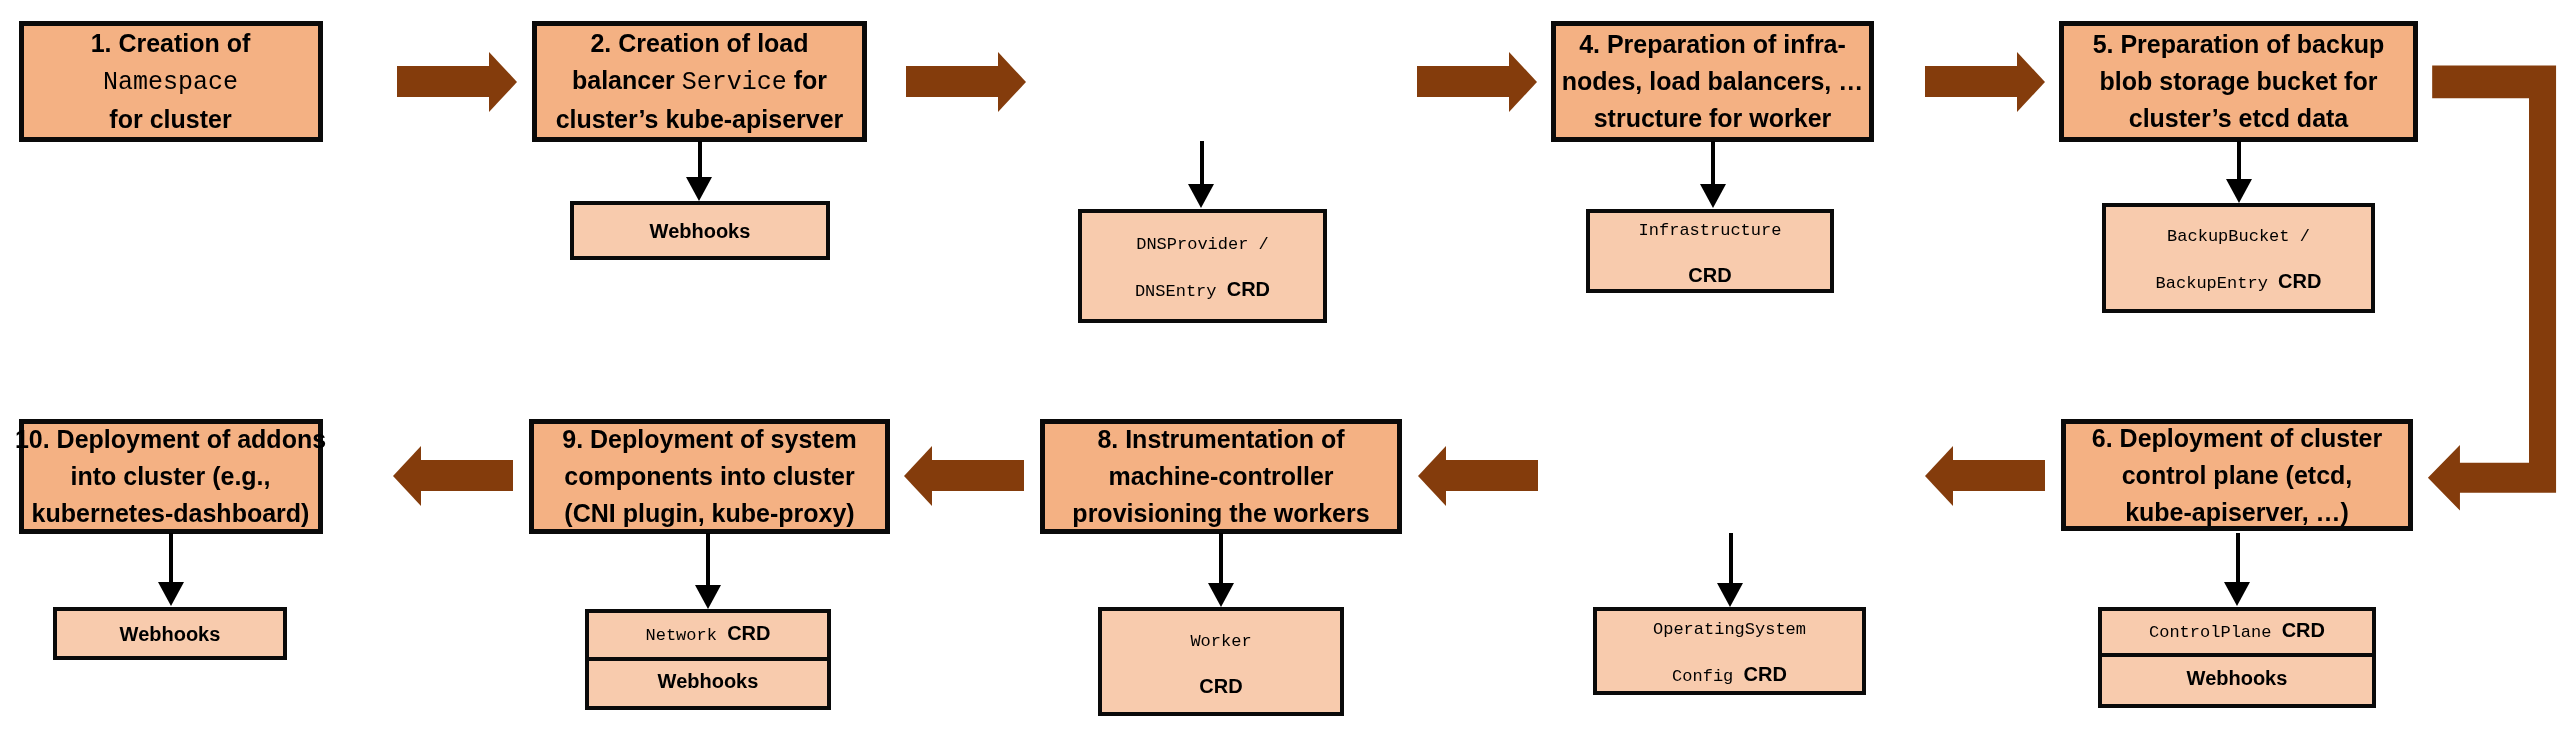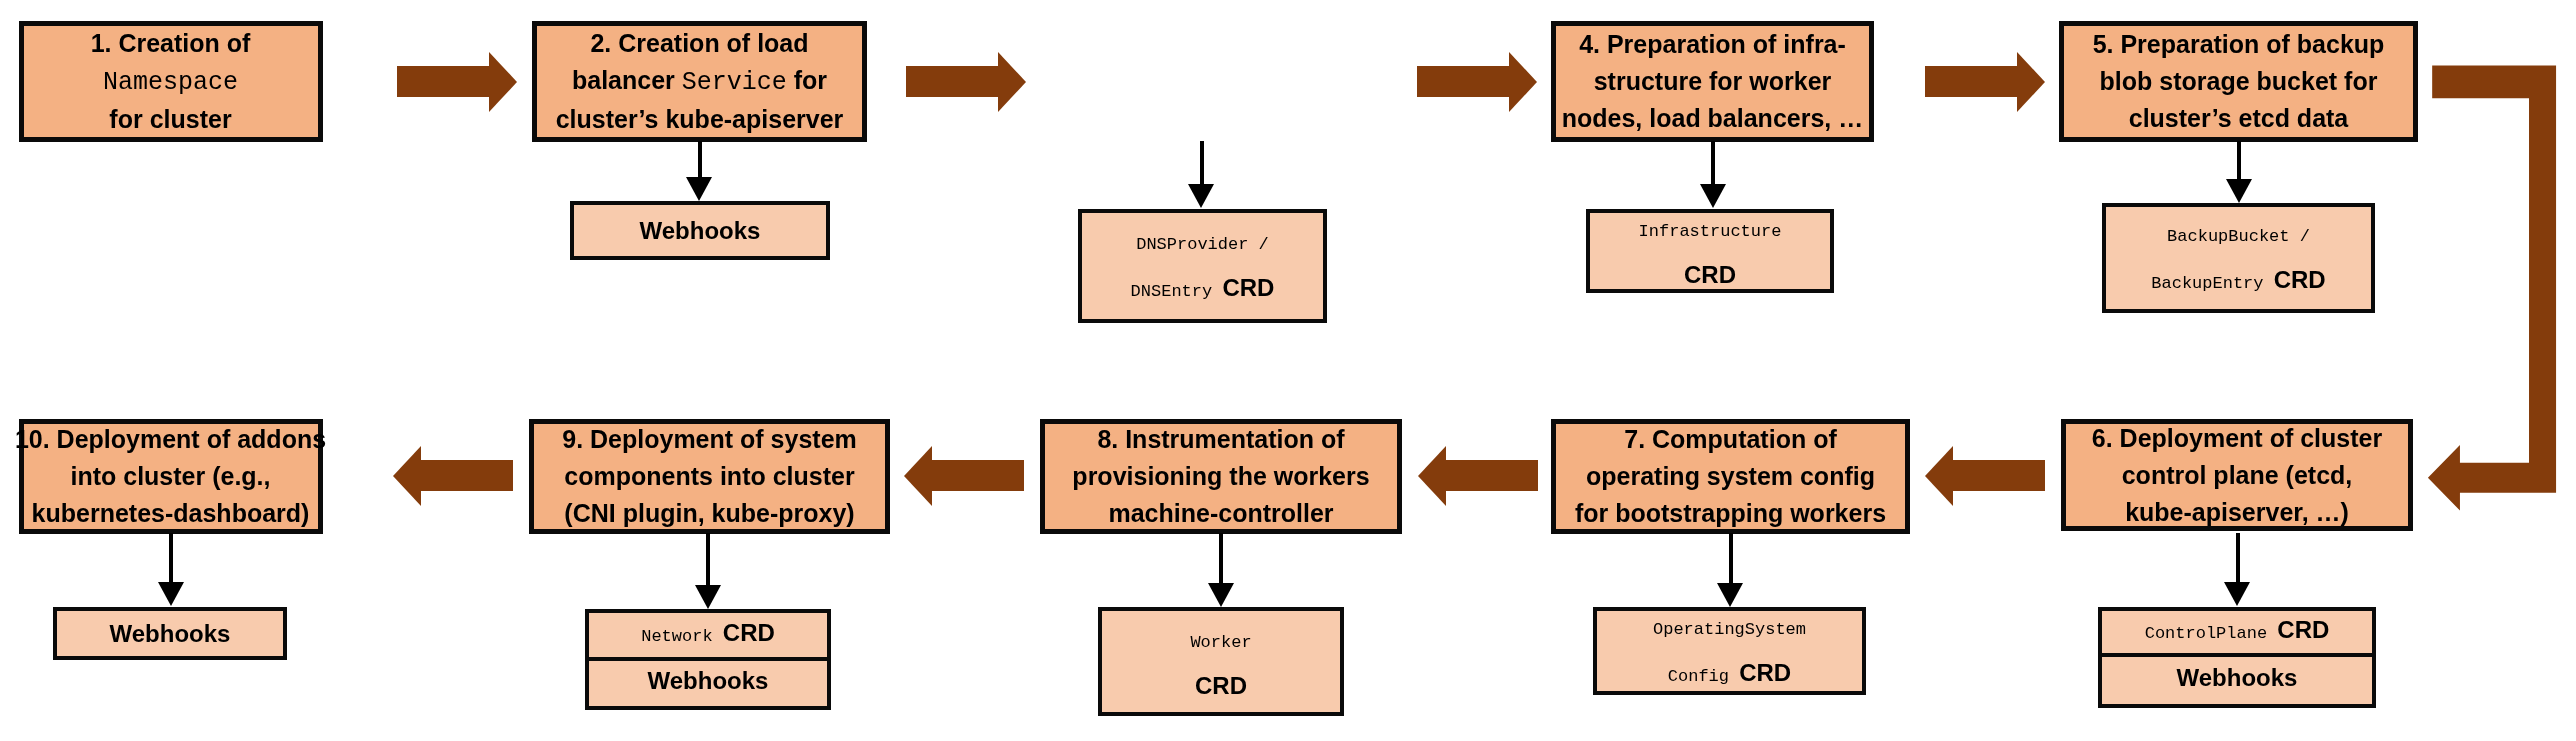--- a/index.html
+++ b/index.html
@@ -19,21 +19,21 @@
   .stack{position:absolute;}
   .stack .cell{border:4.3px solid var(--border,#0A0A0A);background:var(--crd-fill,#F8CBAD);
        display:flex;flex-direction:column;justify-content:center;align-items:center;text-align:center;line-height:31px;}
   .stack .cell + .cell{margin-top:-4.3px;}
   .h70{height:50px}.h77{height:55px}.h73{height:52px}.h75{height:53px}
 
   .tline{white-space:nowrap;}
   .seg{font-family:"Liberation Sans",sans-serif;font-weight:700;margin-top:36px;}
   .seg.mono{font-family:"Liberation Mono","DejaVu Sans Mono",monospace;font-weight:400;}
   .step .seg{font-size:25px;}
-  .crd .seg,.cell .seg{font-size:24px;}
+  .crd .seg,.cell .seg{font-size:20px;}
   .crd .seg.mono,.cell .seg.mono{font-size:17px;}
 
   
   .vline{position:absolute;width:3.6px;background:#000;}
   .vhead{position:absolute;width:0;height:0;border-left:13px solid transparent;
          border-right:13px solid transparent;border-top:24px solid #000;}
 
   
   .harrow{position:absolute;width:120px;height:60px;}
   .harrow .stem{position:absolute;top:14.2px;height:31px;background:var(--arrow,#843C0C);}
@@ -98,43 +98,38 @@
       <div class="tline"><span class="seg mono">Namespace</span></div>
       <div class="tline"><span class="seg">for cluster</span></div>
     </div>
   <div class="step" id="s2">
       <div class="tline"><span class="seg">2. Creation of load</span></div>
       <div class="tline"><span class="seg">balancer </span><span class="seg mono">Service</span><span class="seg"> for</span></div>
       <div class="tline"><span class="seg">cluster’s kube-apiserver</span></div>
     </div>
   <div class="step" id="s4">
       <div class="tline"><span class="seg">4. Preparation of infra-</span></div>
+      <div class="tline"><span class="seg">nodes, load balancers, …</span></div>
       <div class="tline"><span class="seg">structure for worker</span></div>
-      <div class="tline"><span class="seg">nodes, load balancers, …</span></div>
     </div>
   <div class="step" id="s5">
       <div class="tline"><span class="seg">5. Preparation of backup</span></div>
       <div class="tline"><span class="seg">blob storage bucket for</span></div>
       <div class="tline"><span class="seg">cluster’s etcd data</span></div>
     </div>
 
   <div class="step" id="s6">
       <div class="tline"><span class="seg">6. Deployment of cluster</span></div>
       <div class="tline"><span class="seg">control plane (etcd,</span></div>
       <div class="tline"><span class="seg">kube-apiserver, …)</span></div>
     </div>
-  <div class="step" id="s7">
-      <div class="tline"><span class="seg">7. Computation of</span></div>
-      <div class="tline"><span class="seg">operating system config</span></div>
-      <div class="tline"><span class="seg">for bootstrapping workers</span></div>
-    </div>
   <div class="step" id="s8">
       <div class="tline"><span class="seg">8. Instrumentation of</span></div>
+      <div class="tline"><span class="seg">machine-controller</span></div>
       <div class="tline"><span class="seg">provisioning the workers</span></div>
-      <div class="tline"><span class="seg">machine-controller</span></div>
     </div>
   <div class="step" id="s9">
       <div class="tline"><span class="seg">9. Deployment of system</span></div>
       <div class="tline"><span class="seg">components into cluster</span></div>
       <div class="tline"><span class="seg">(CNI plugin, kube-proxy)</span></div>
     </div>
   <div class="step" id="s10">
       <div class="tline"><span class="seg">10. Deployment of addons</span></div>
       <div class="tline"><span class="seg">into cluster (e.g.,</span></div>
       <div class="tline"><span class="seg">kubernetes-dashboard)</span></div>

